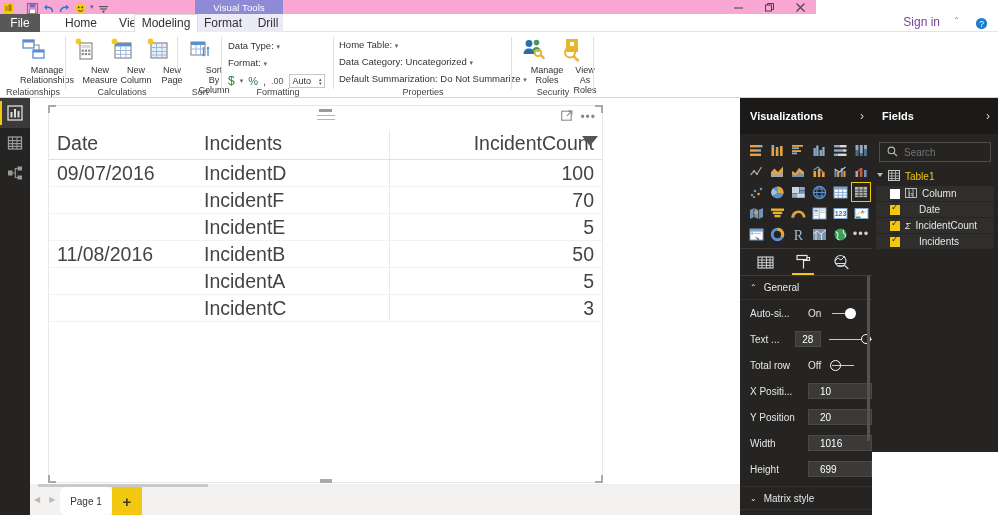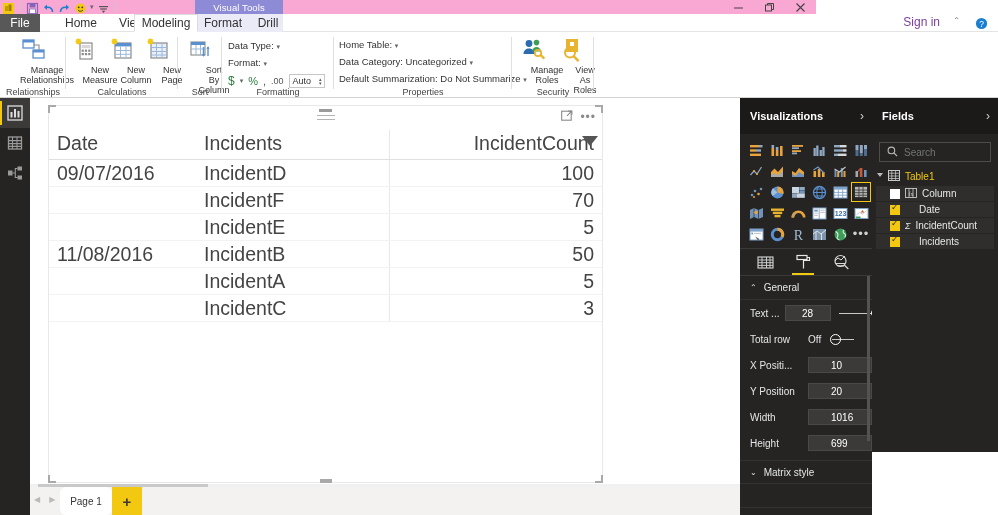--- a/index.html
+++ b/index.html
@@ -139,21 +139,21 @@
               color:#e6e6e6; font-size: 10px; border-bottom:1px solid #333231; }
   .fmt-row { display:flex; align-items:center; height: 26px; padding-left: 10px; color:#e6e6e6; font-size: 10px; }
   .fmt-row .lbl { width: 58px; white-space:nowrap; overflow:hidden; }
   .fmt-row .onoff { width: 22px; font-size: 10px; color:#e6e6e6; }
   .toggle { width: 26px; height: 11px; position: relative; display:inline-block; }
   .toggle .bar { position:absolute; left: 2px; top: 5px; width: 22px; height: 1.5px; background:#c8c8c8; }
   .toggle .knob { position:absolute; top:0; width:11px; height:11px; border-radius:50%; background:#ffffff; }
   .toggle.on .knob { right: 0; }
   .toggle.off .knob { left: 0; background: transparent; border: 1.5px solid #ffffff; }
   .numbox { background:#3b3a39; border:1px solid #4a4948; color:#ffffff; font-size: 10px;
-            height: 16px; display:flex; align-items:center; padding: 0 22px; }
+            height: 16px; display:flex; align-items:center; padding: 0 11px; }
   .slider { position:relative; width: 56px; height: 11px; margin-left: 8px; }
   .slider .strack { position:absolute; left:0; top:5px; width:100%; height:1.5px; background:#c8c8c8; }
   .slider .sknob { position:absolute; left: 32px; top:0; width:10px; height:10px; border-radius:50%;
                    border:1.5px solid #ffffff; background:#252423; }
   .fmt-scroll { position:absolute; right: 2px; top: 0px; width: 3px; height: 165px; background:#55534f; }
 
   
   .search-wrap { padding: 8px 7px 6px 7px; }
   .search-box { height: 20px; background:#252423; border:1px solid #4f4d4a; display:flex; align-items:center;
                 gap:6px; padding-left:7px; color:#b9b9b9; font-size:10px; }
@@ -787,20 +787,28 @@
           </svg>
       </div>
     </div>
 
     <div class="fmt-list">
       <div class="fmt-sect">
         <span style="font-size:8px;">⌃</span>
         <span>General</span>
       </div>
 
+      <div class="fmt-row">
+        <span class="lbl">Auto-si...</span>
+        <span class="onoff">On</span>
+        <span class="toggle on">
+            <span class="bar"></span>
+            <span class="knob"></span>
+          </span>
+      </div>
 
       <div class="fmt-row">
         <span class="lbl">Text ...</span>
         <span class="numbox" style="width:26px;justify-content:center;">28</span>
         <span class="slider">
             <span class="strack"></span>
             <span class="sknob"></span>
           </span>
       </div>
 

